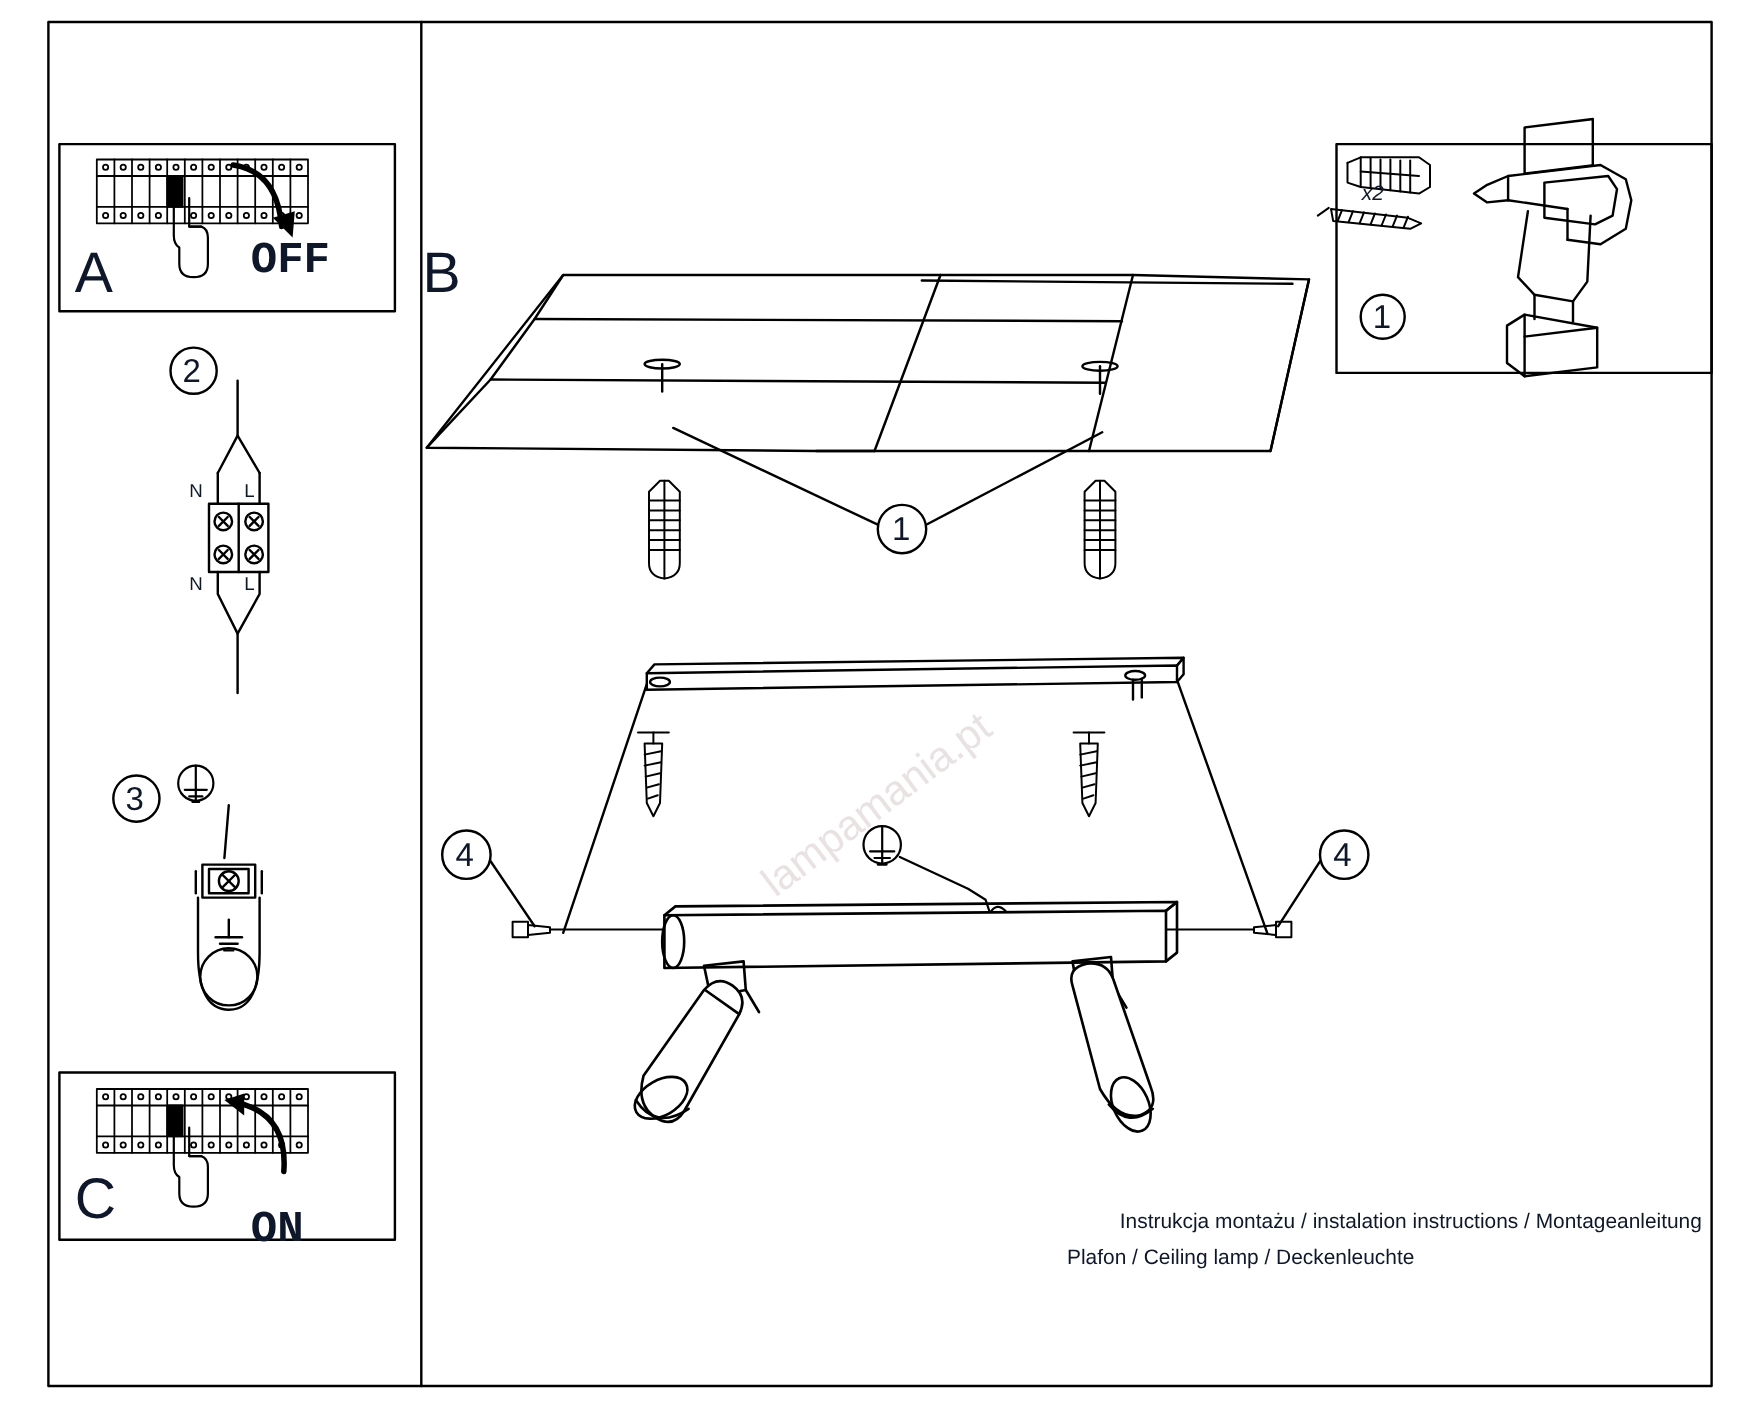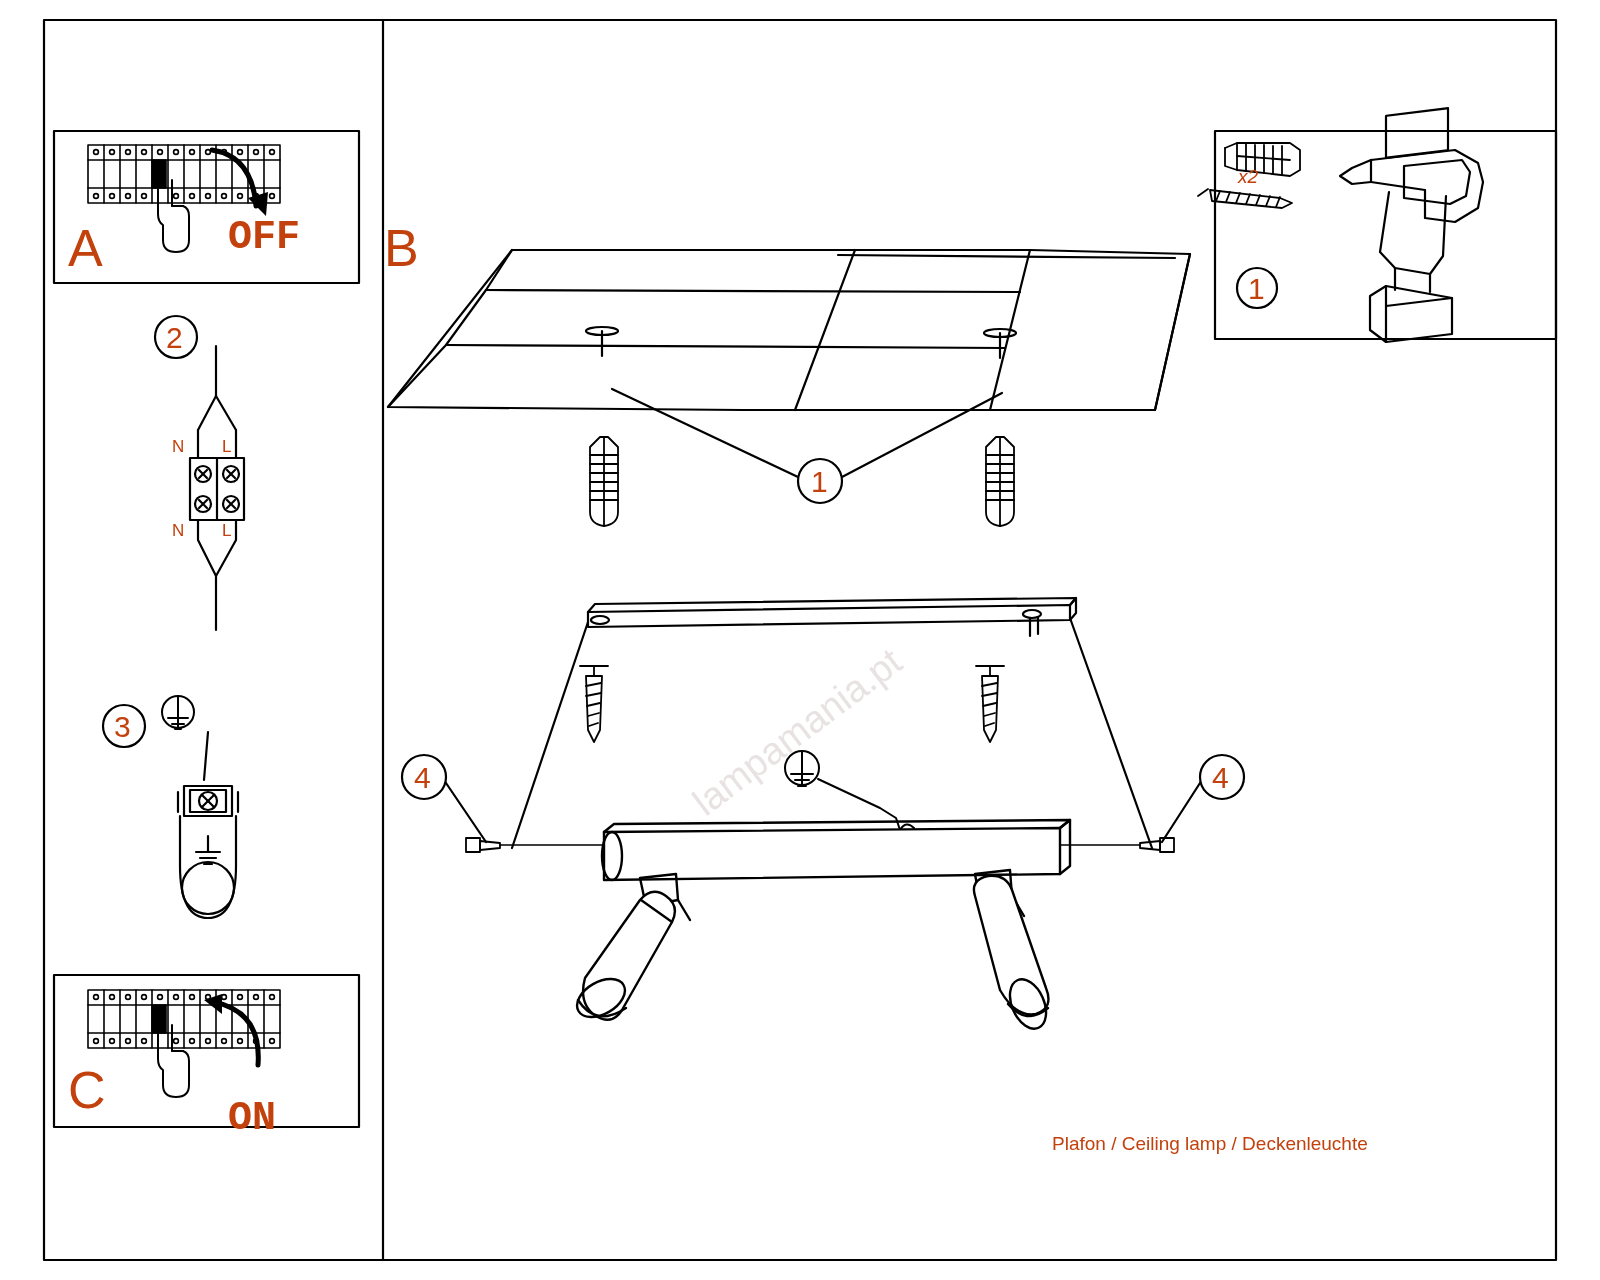--- a/index.html
+++ b/index.html
@@ -19,21 +19,21 @@
   }
   #sheet svg.layer {
     position: absolute;
     top: 0;
     left: 0;
     width: 1600px;
     height: 1280px;
   }
   .txt {
     position: absolute;
-    color: #c2410c;
+    color: #0f172a;
     white-space: pre;
   }
   .big-letter {
     font-size: 52px;
     font-weight: normal;
     font-family: "Liberation Sans", sans-serif;
   }
   .onoff {
     font-size: 40px;
     font-weight: bold;
@@ -423,15 +423,16 @@
   <div class="txt smalllbl" style="left:222px; top:521px;">L</div>
 
   <div class="txt numlbl" style="left:114px; top:710px;">3</div>
 
   <div class="txt numlbl" style="left:811px; top:465px;">1</div>
   <div class="txt numlbl" style="left:414px; top:761px;">4</div>
   <div class="txt numlbl" style="left:1212px; top:761px;">4</div>
 
   <div class="watermark" style="left:685px; top:790px;">lampamania.pt</div>
 
-  <div class="txt caption" style="left:1052px; top:1133px;">Plafon / Ceiling lamp / Deckenleuchte</div>
+  <div class="txt caption" style="left:1018px; top:1100px;">Instrukcja montażu / instalation instructions / Montageanleitung</div>
+  <div class="txt caption" style="left:970px; top:1133px;">Plafon / Ceiling lamp / Deckenleuchte</div>
 
 </div>
 
 </body></html>

